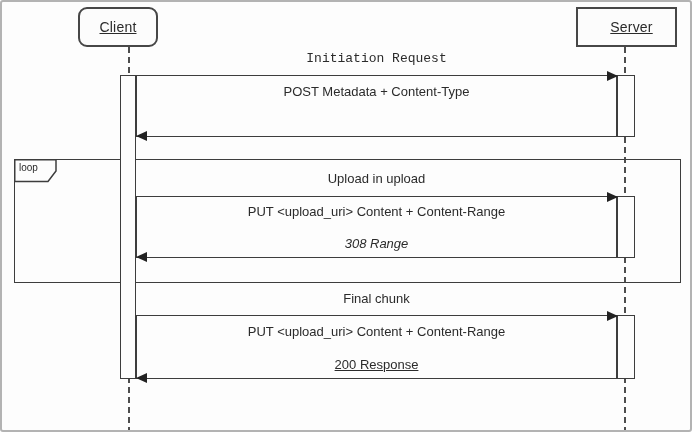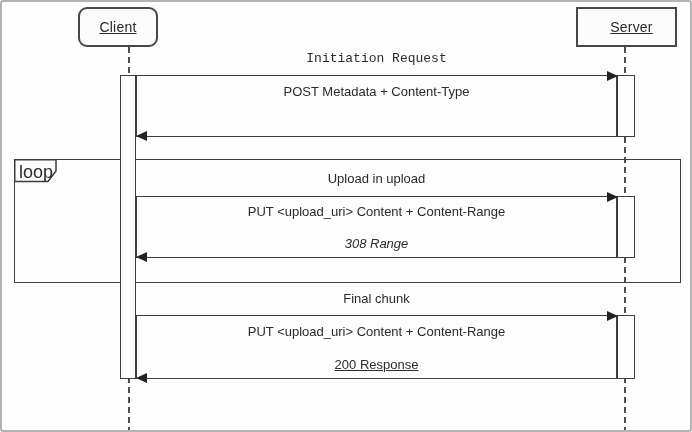--- a/index.html
+++ b/index.html
@@ -50,21 +50,21 @@
     position: absolute;
     left: 12px;
     top: 157px;
     width: 667px;
     height: 124px;
     border: 1.5px solid #3d3d3d;
     z-index: 2;
   }
   .loop-tag { position: absolute; left: 12px; top: 157px; width: 44px; height: 24px; z-index: 6; }
   .loop-tag svg { position: absolute; left: 0; top: 0; display: block; }
-  .loop-tag .lbl { position: absolute; left: 5px; top: 3px; font-size: 18px; color: #2b2b2b; }
+  .loop-tag .lbl { position: absolute; left: 5px; top: 3px; font-size: 10px; color: #2b2b2b; }
   
   .band {
     position: absolute;
     left: 134px;
     width: 481px;
     border: 1.5px solid #3d3d3d;
     background: transparent;
     z-index: 3;
   }
   .band.b1 { top: 73px; height: 62px; }

